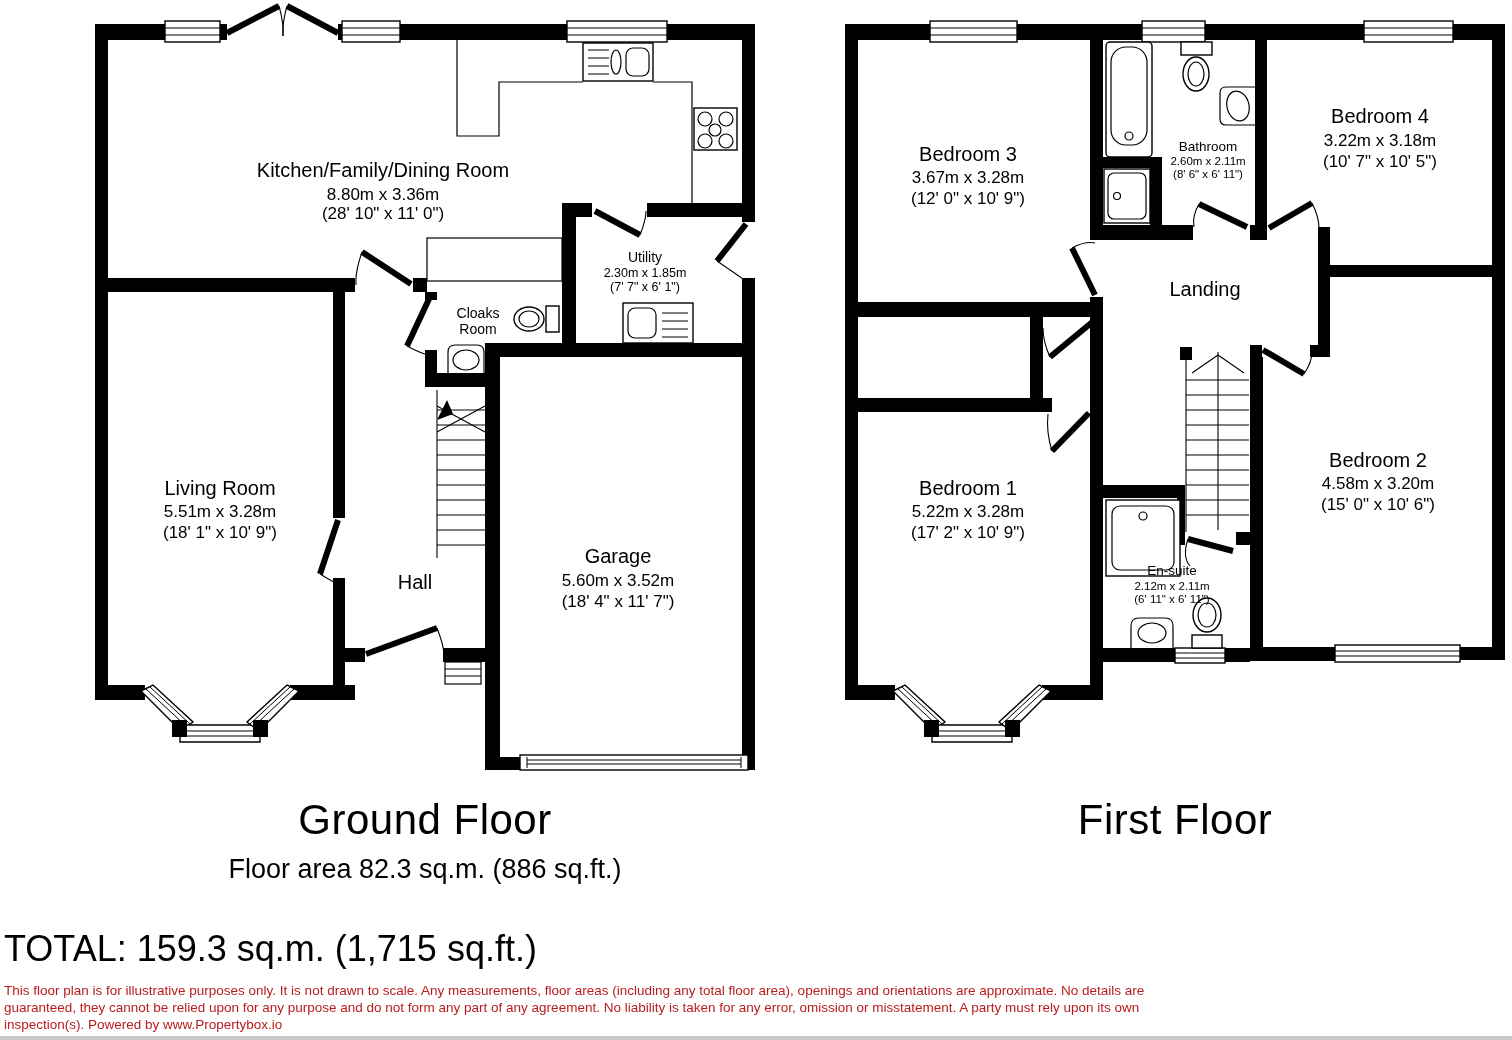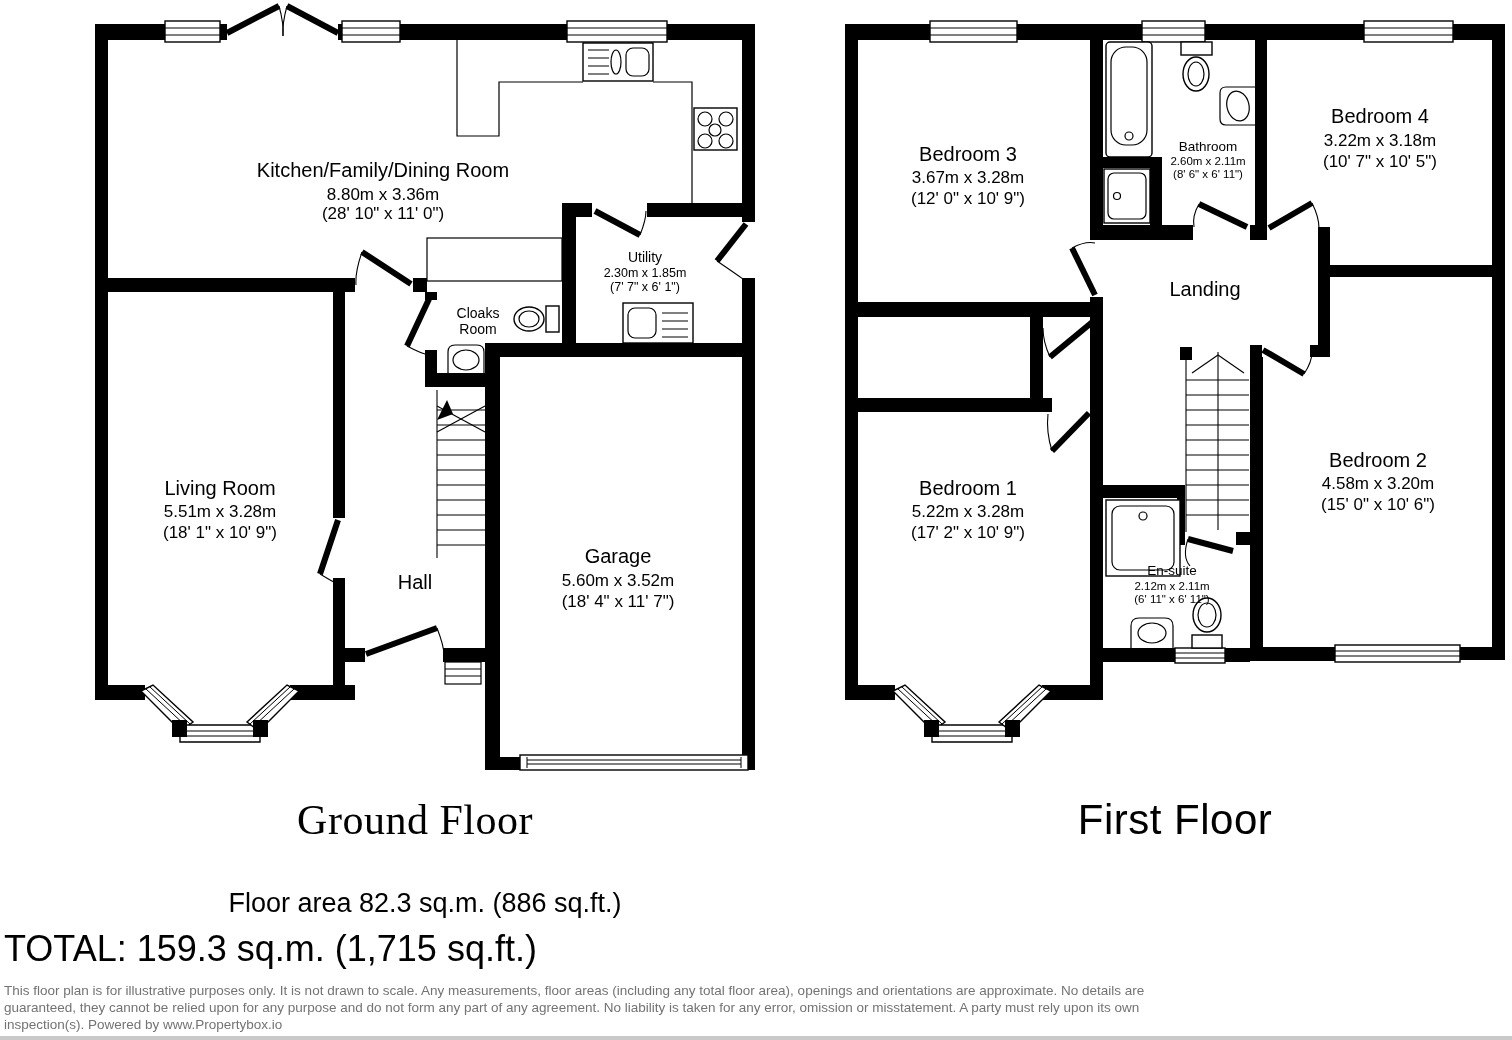--- a/index.html
+++ b/index.html
@@ -15,24 +15,24 @@
   .arc{fill:none;stroke:#000;stroke-width:1.1;}
   .stair{stroke:#000;stroke-width:1.1;}
   text{font-family:"Liberation Sans",sans-serif;fill:#000;text-anchor:middle;}
   .rname{font-size:20px;}
   .rdim{font-size:17px;}
   .sname{font-size:14px;}
   .sdim{font-size:12.5px;}
   .xsname{font-size:13.5px;}
   .xsdim{font-size:11.5px;}
   .floor-title{position:absolute;text-align:center;font-size:42px;letter-spacing:0.5px;}
-  .floor-area{position:absolute;text-align:center;font-size:27px;margin-top:34px;}
+  .floor-area{position:absolute;text-align:center;font-size:27px;}
   #total-line{position:absolute;left:4px;top:928px;font-size:36px;}
   #disclaimer{position:absolute;left:4px;top:982px;width:1148px;font-size:13.5px;
-              line-height:17.2px;color:#737373;}
+              line-height:17.2px;color:#b91c1c;}
   #bottom-bar{position:absolute;left:0;top:1036px;width:1512px;height:4px;background:#c9c9c9;}
 </style>
 </head>
 <body>
 
 <div id="page">
 
 <svg id="plansvg" width="1512" height="800" viewBox="0 0 1512 800">
 
   <g>
@@ -443,21 +443,21 @@
       <text class="rdim" x="1378" y="510">(15' 0" x 10' 6")</text>
     </g>
     <g>
       <text class="xsname" x="1172" y="575">En-suite</text>
       <text class="xsdim" x="1172" y="590">2.12m x 2.11m</text>
       <text class="xsdim" x="1172" y="603">(6' 11" x 6' 11")</text>
     </g>
   </g>
 </svg>
 
-  <div class="floor-title" style="left:85px;top:796px;width:660px;font-family:Liberation Serif, serif;">Ground Floor</div>
+  <div class="floor-title" style="left:95px;top:796px;width:660px;">Ground Floor</div>
   <div class="floor-area" style="left:95px;top:854px;width:660px;">Floor area 82.3 sq.m. (886 sq.ft.)</div>
 
   <div class="floor-title" style="left:845px;top:796px;width:660px;">First Floor</div>
 
   <div id="total-line">TOTAL: 159.3 sq.m. (1,715 sq.ft.)</div>
 
   <div id="disclaimer">This floor plan is for illustrative purposes only. It is not drawn to scale. Any measurements, floor areas (including any total floor area), openings and orientations are approximate. No details are guaranteed, they cannot be relied upon for any purpose and do not form any part of any agreement. No liability is taken for any error, omission or misstatement. A party must rely upon its own inspection(s). Powered by www.Propertybox.io</div>
 
   <div id="bottom-bar"></div>
 </div>

